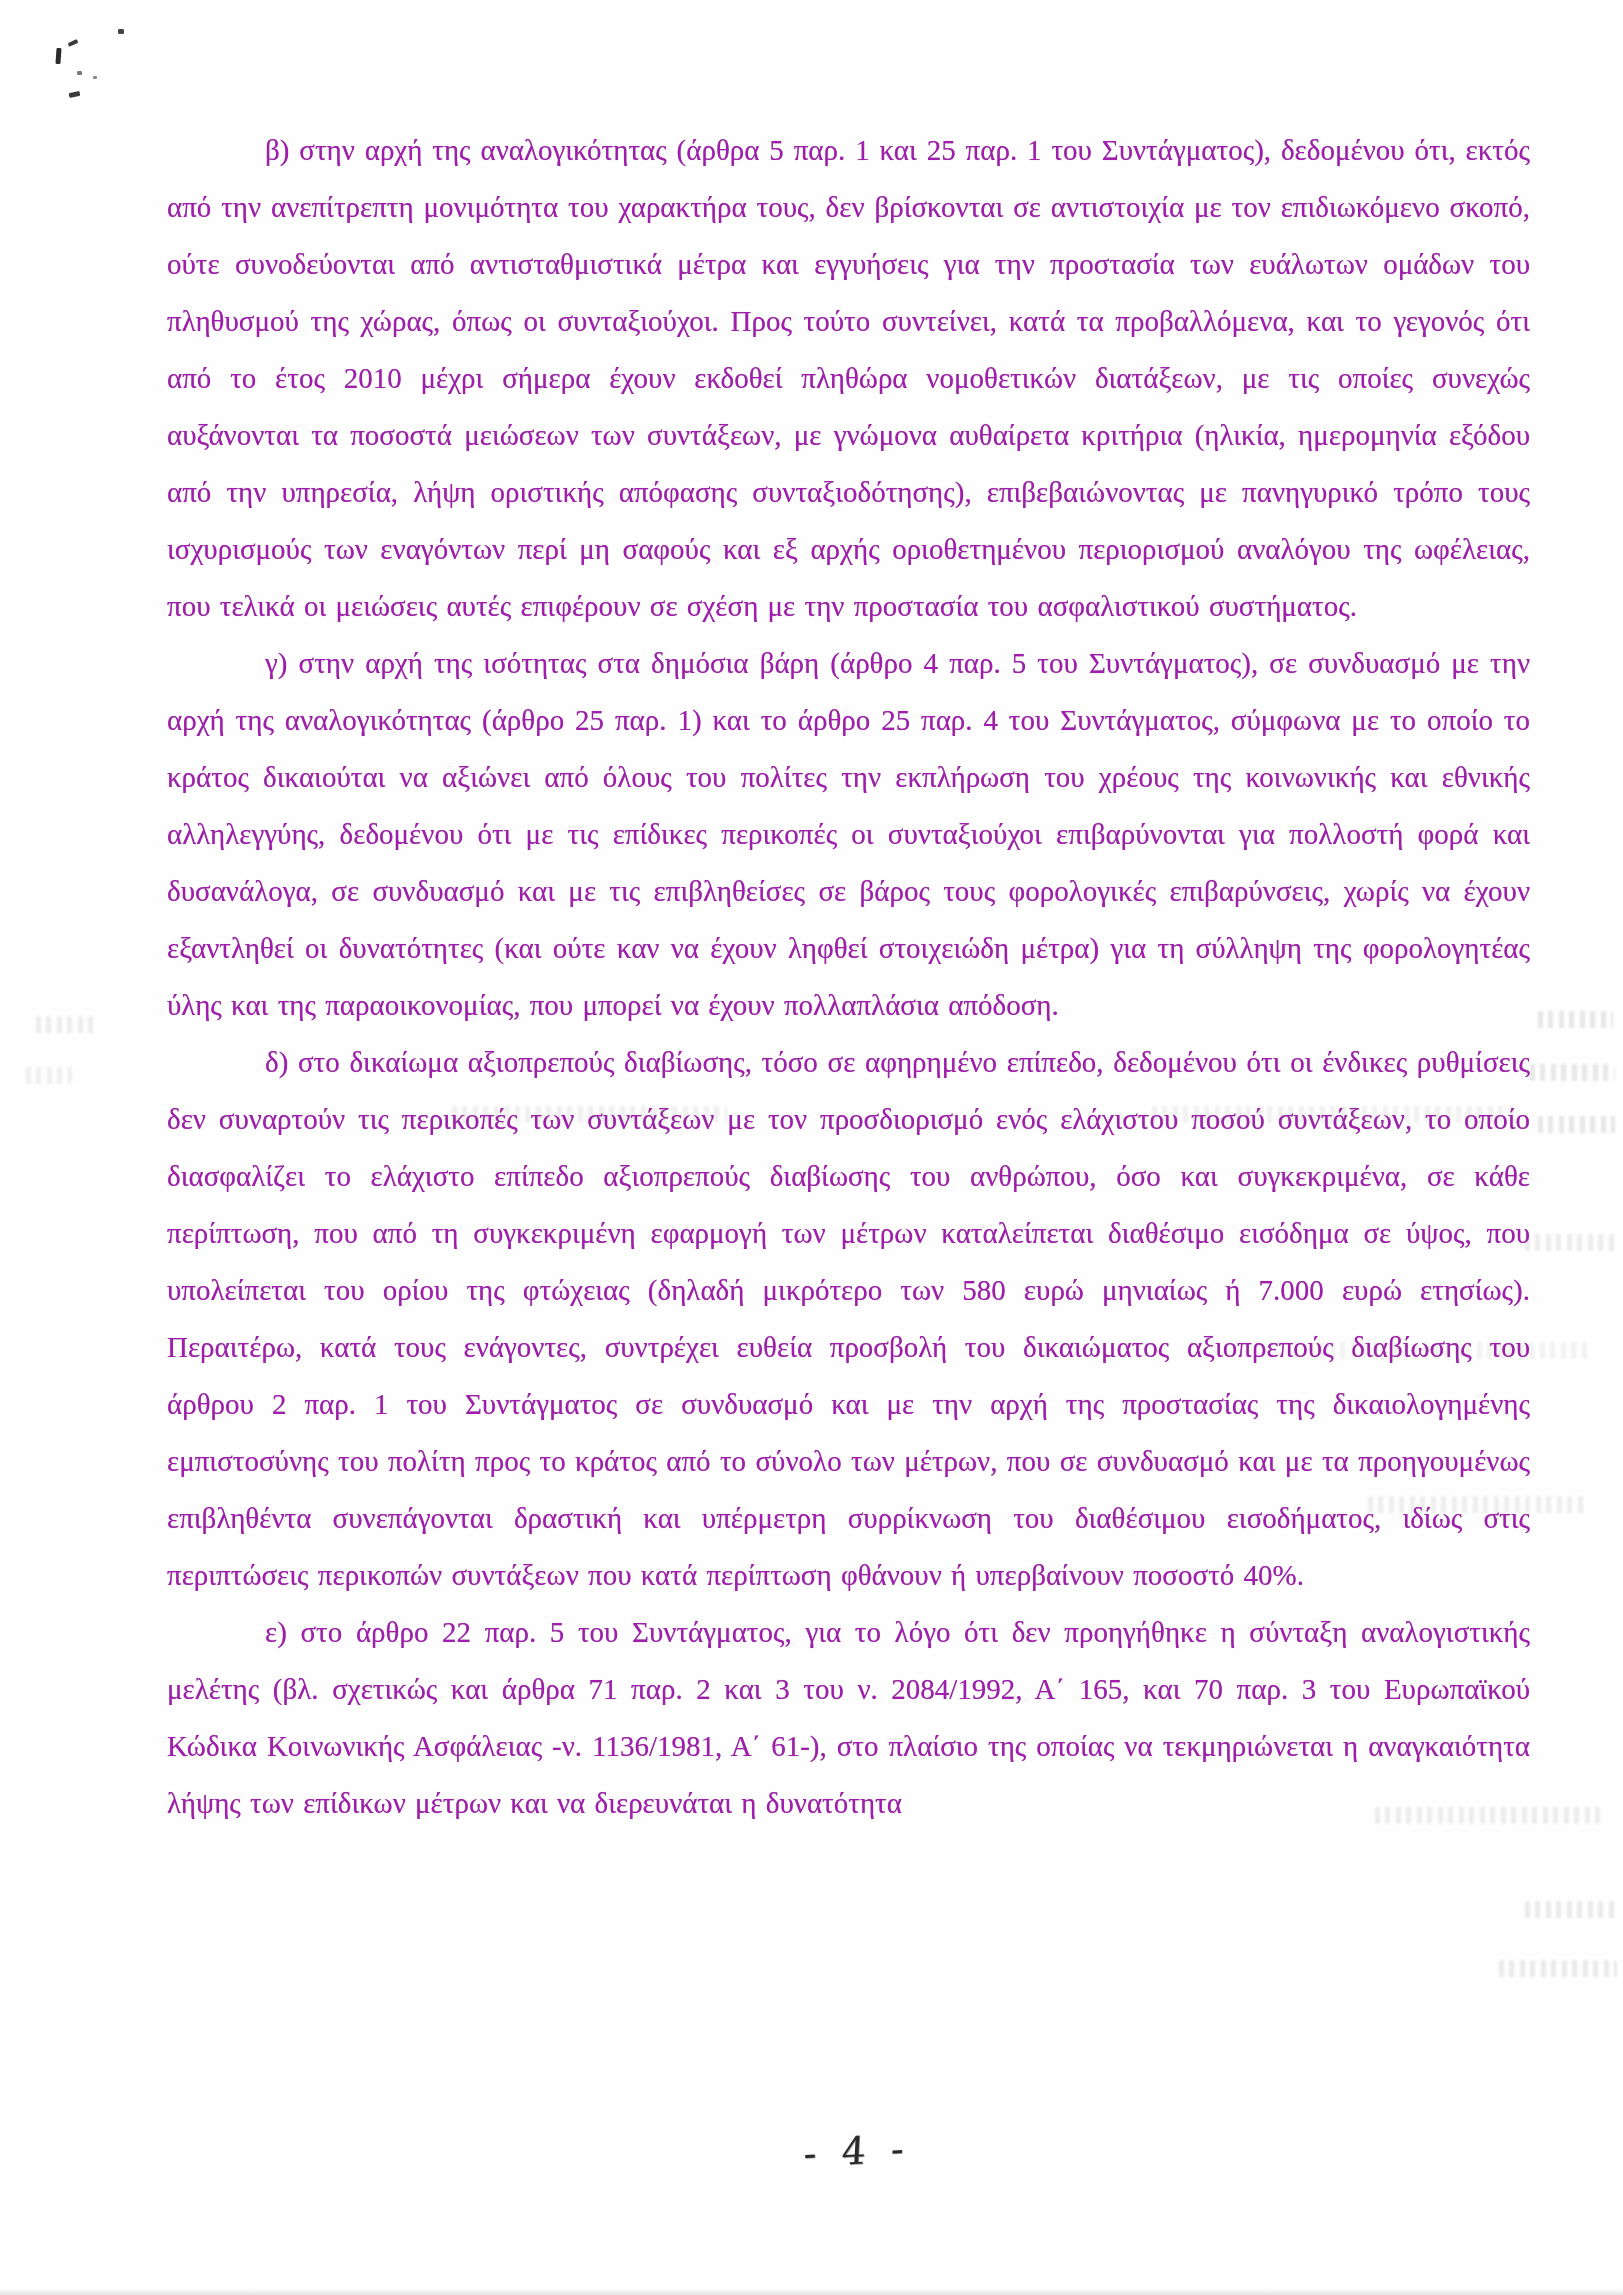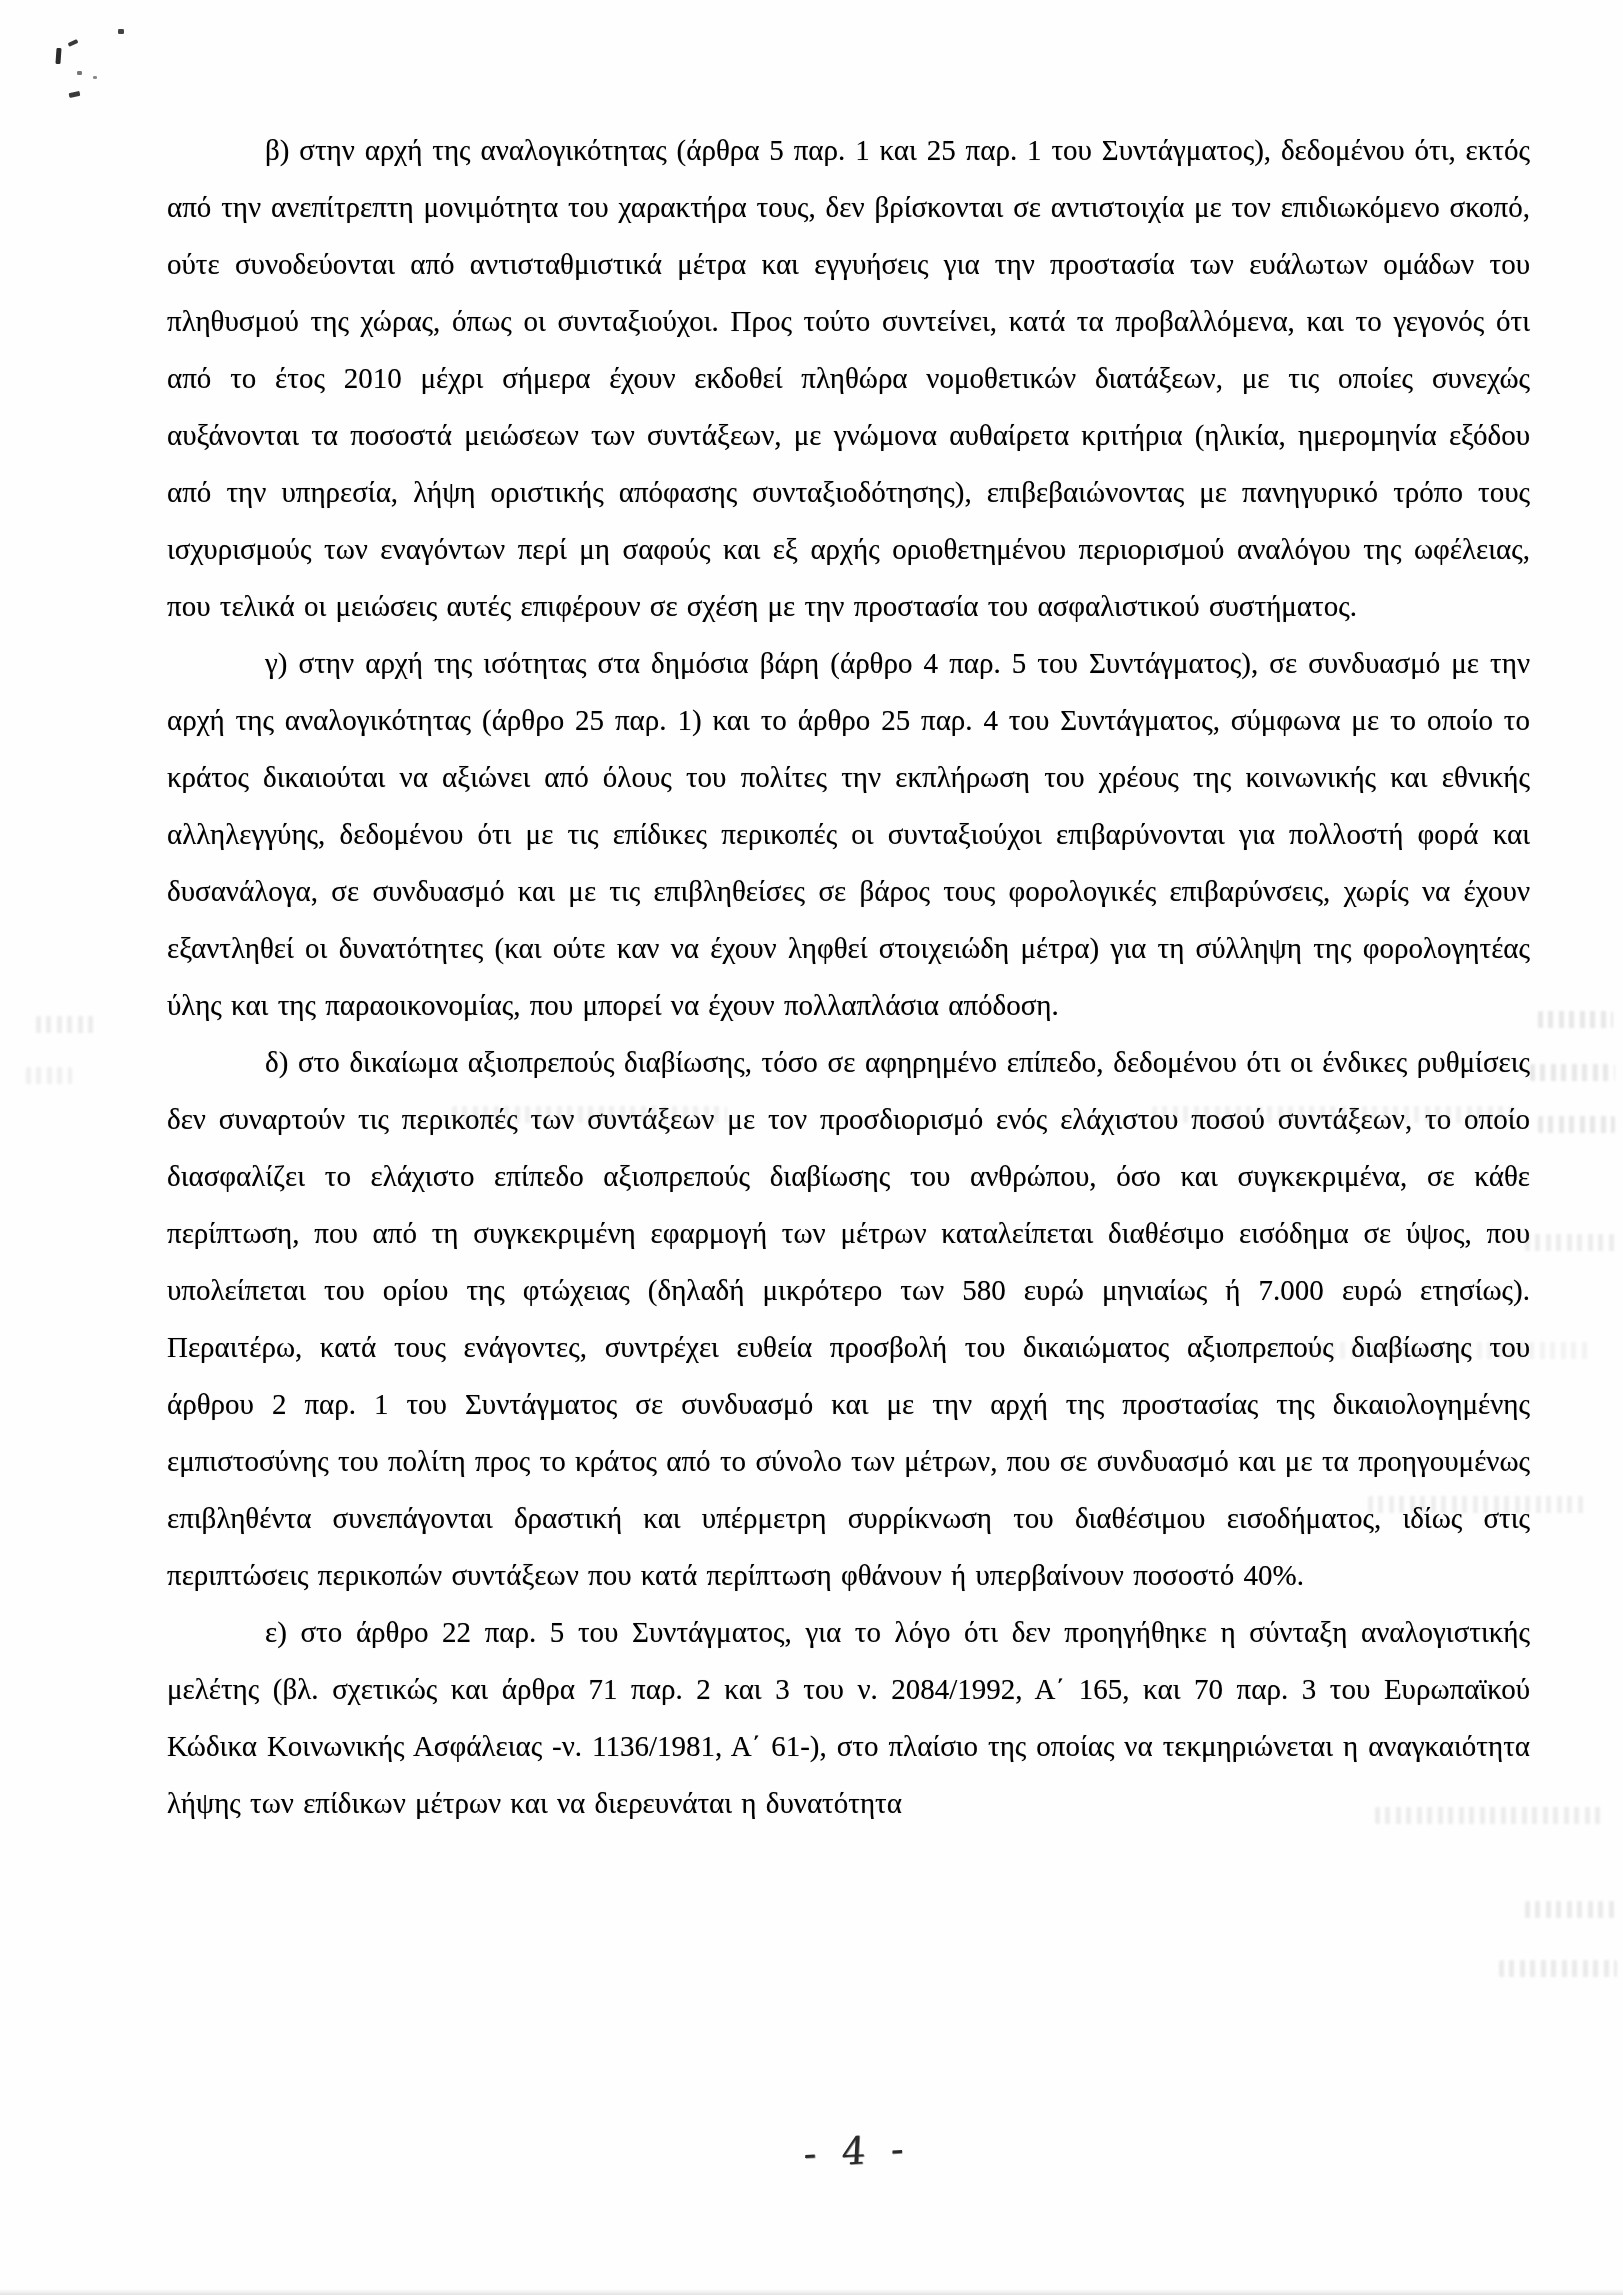--- a/index.html
+++ b/index.html
@@ -16,21 +16,21 @@
     font-family: "Liberation Serif", serif;
   }
   .text-block {
     position: absolute;
     left: 167px;
     top: 122px;
     width: 1363px;
     font-size: 29px;
     line-height: 57px;
     text-align: justify;
-    color: #000000;
+    color: #a21caf;
     word-spacing: 2px;
     text-shadow: 0 0 0.7px rgba(20,20,20,0.45);
   }
   .text-block p {
     margin: 0;
     text-indent: 98px;
   }
   .page-number {
     position: absolute;
     left: 785px;

